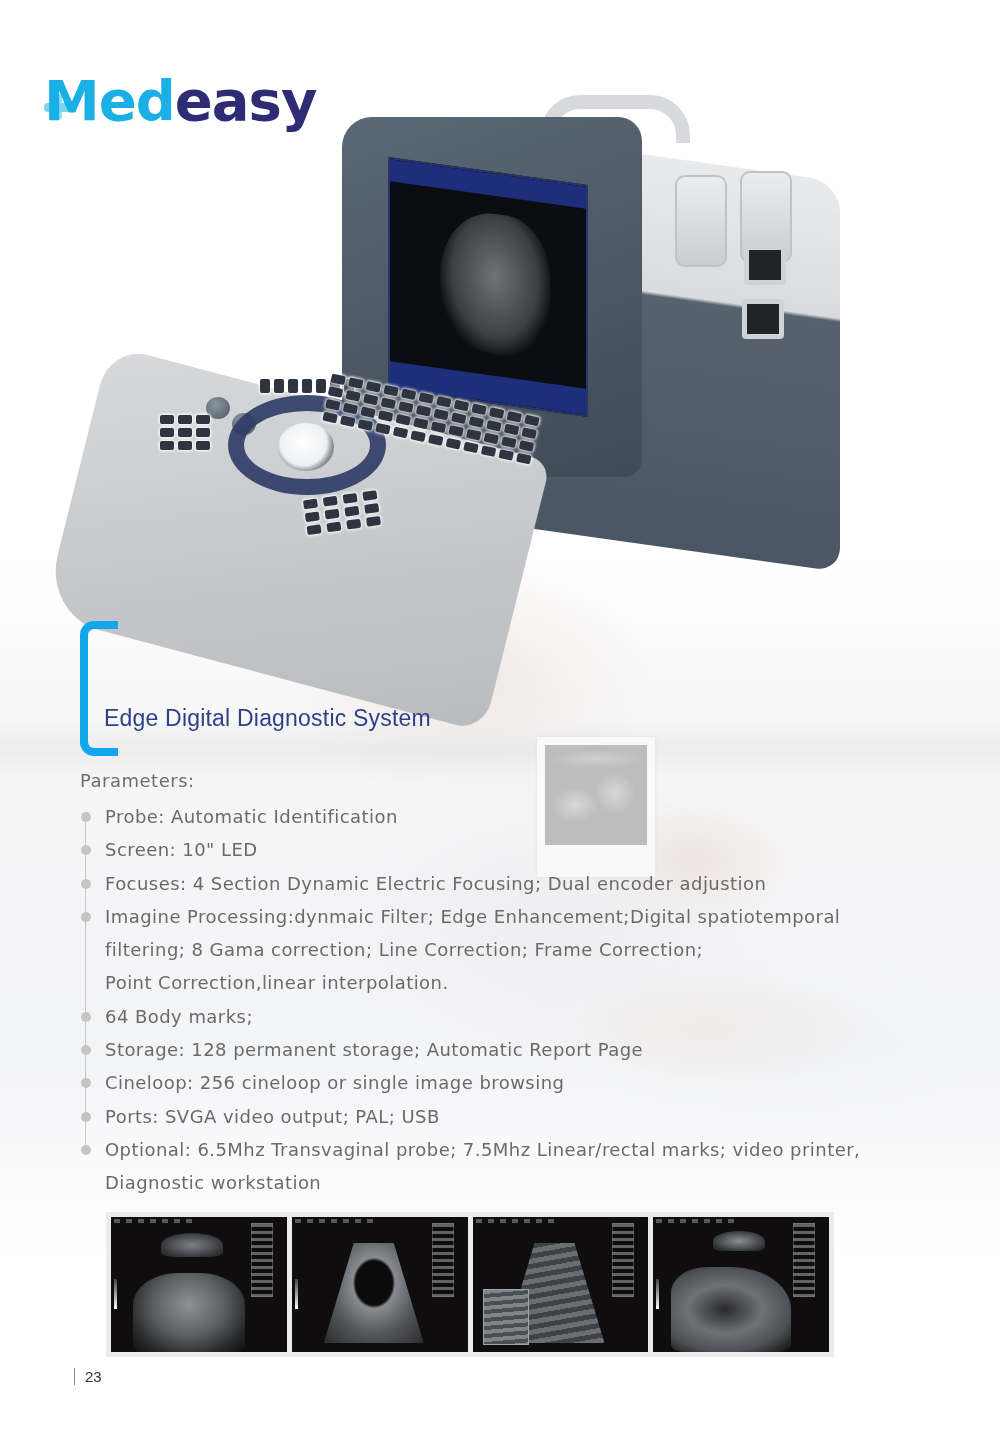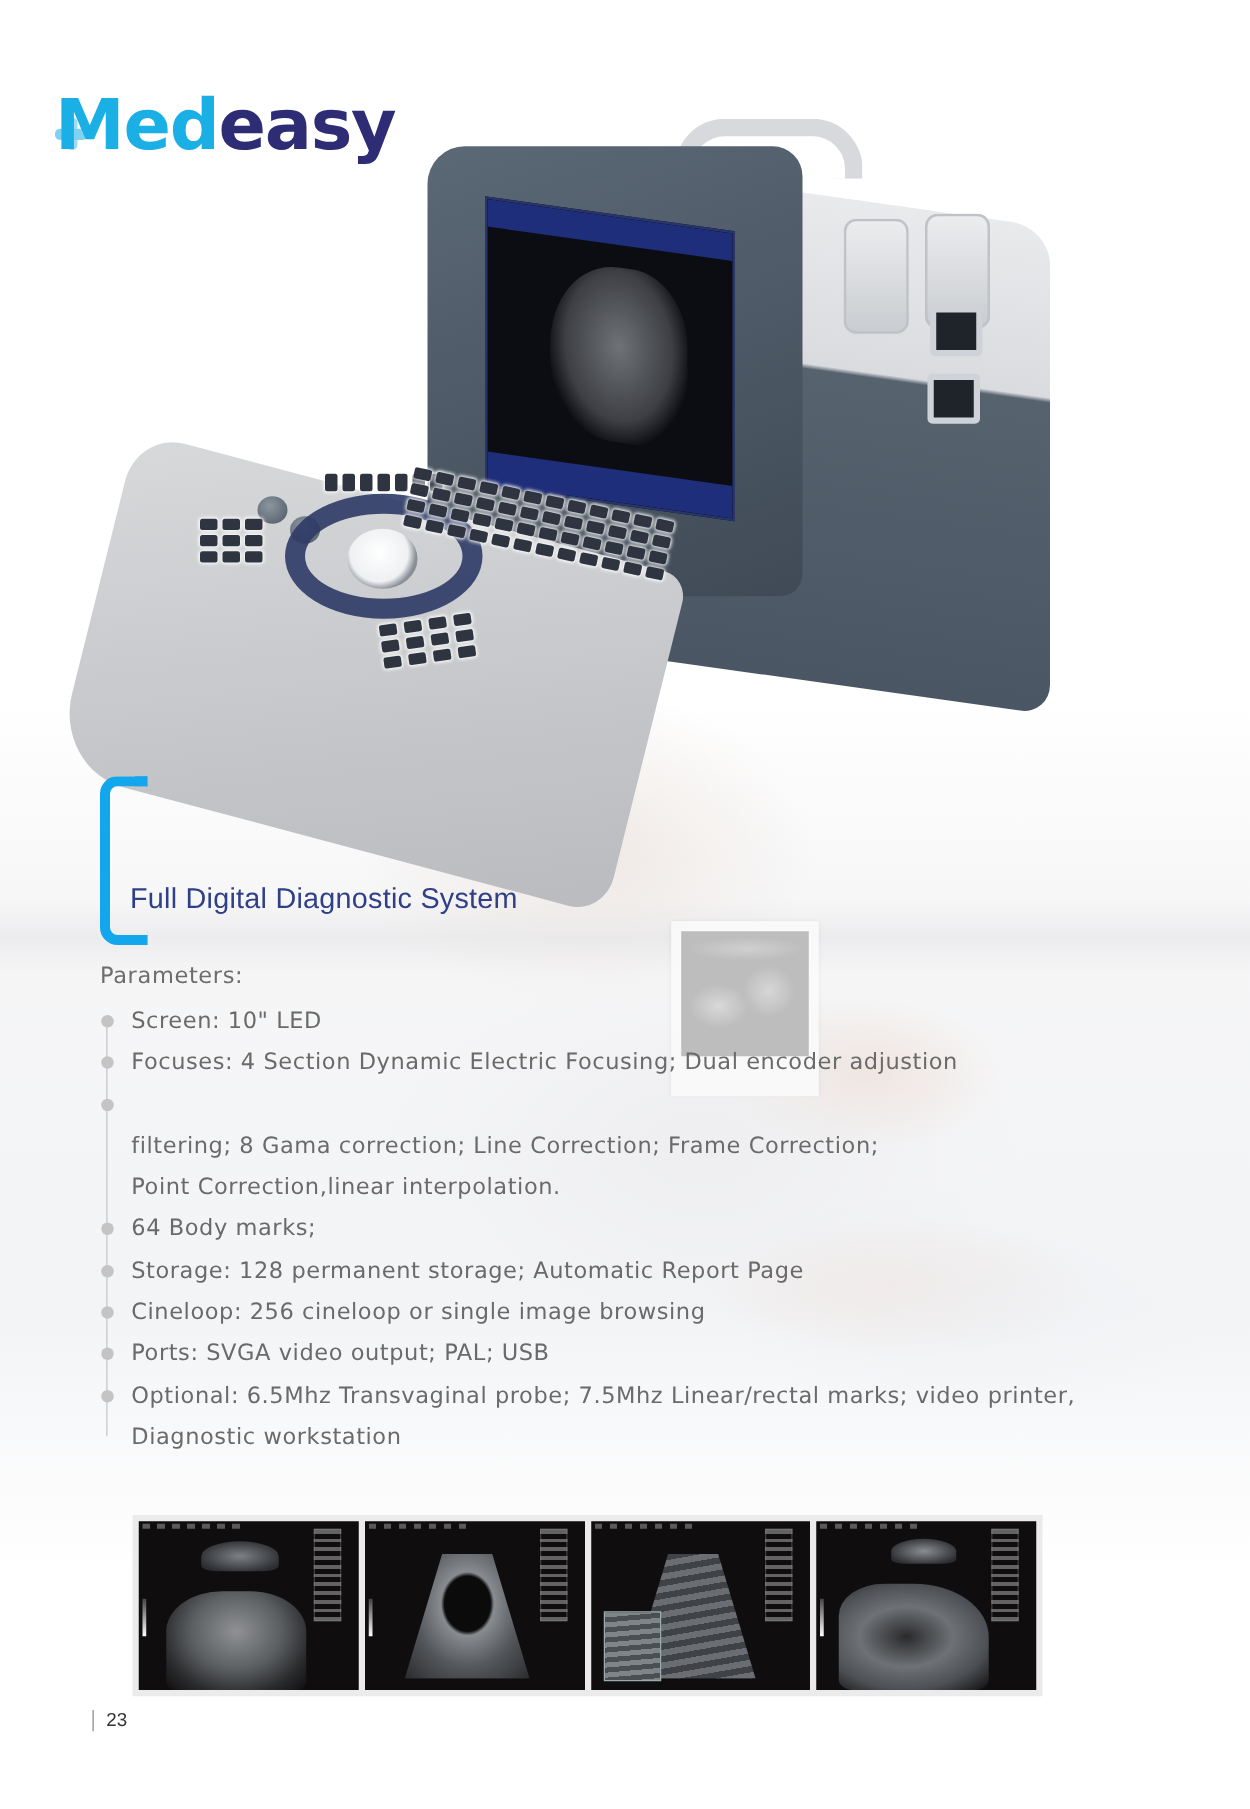--- a/index.html
+++ b/index.html
@@ -215,29 +215,30 @@
       <span></span>
       <span></span>
       <span></span>
       <span></span>
       <span></span>
       <span></span>
   </div>
 </div>
 
 <div class="bracket"></div>
-<div class="heading">Full Digital Diagnostic System</div>
+<div class="heading">Edge Digital Diagnostic System</div>
 
 <div class="params-label">Parameters:</div>
 
 <ul class="param-list">
   <span class="param-line"></span>
+  <li class="param-item"><span class="dot"></span><span>Probe: Automatic Identification</span></li>
   <li class="param-item"><span class="dot"></span><span>Screen: 10" LED</span></li>
   <li class="param-item"><span class="dot"></span><span>Focuses: 4 Section Dynamic Electric Focusing; Dual encoder adjustion</span></li>
-  <li class="param-item"><span class="dot"></span><br><span>filtering; 8 Gama correction; Line Correction; Frame Correction;</span><br><span>Point Correction,linear interpolation.</span></li>
+  <li class="param-item"><span class="dot"></span><span>Imagine Processing:dynmaic Filter; Edge Enhancement;Digital spatiotemporal</span><br><span>filtering; 8 Gama correction; Line Correction; Frame Correction;</span><br><span>Point Correction,linear interpolation.</span></li>
   <li class="param-item"><span class="dot"></span><span>64 Body marks;</span></li>
   <li class="param-item"><span class="dot"></span><span>Storage: 128 permanent storage; Automatic Report Page</span></li>
   <li class="param-item"><span class="dot"></span><span>Cineloop: 256 cineloop or single image browsing</span></li>
   <li class="param-item"><span class="dot"></span><span>Ports: SVGA video output; PAL; USB</span></li>
   <li class="param-item"><span class="dot"></span><span>Optional: 6.5Mhz Transvaginal probe; 7.5Mhz Linear/rectal marks; video printer,</span><br><span>Diagnostic workstation</span></li>
 </ul>
 
 <div class="gallery">
   <div class="gallery-item">
     <span class="hud-top"></span>

